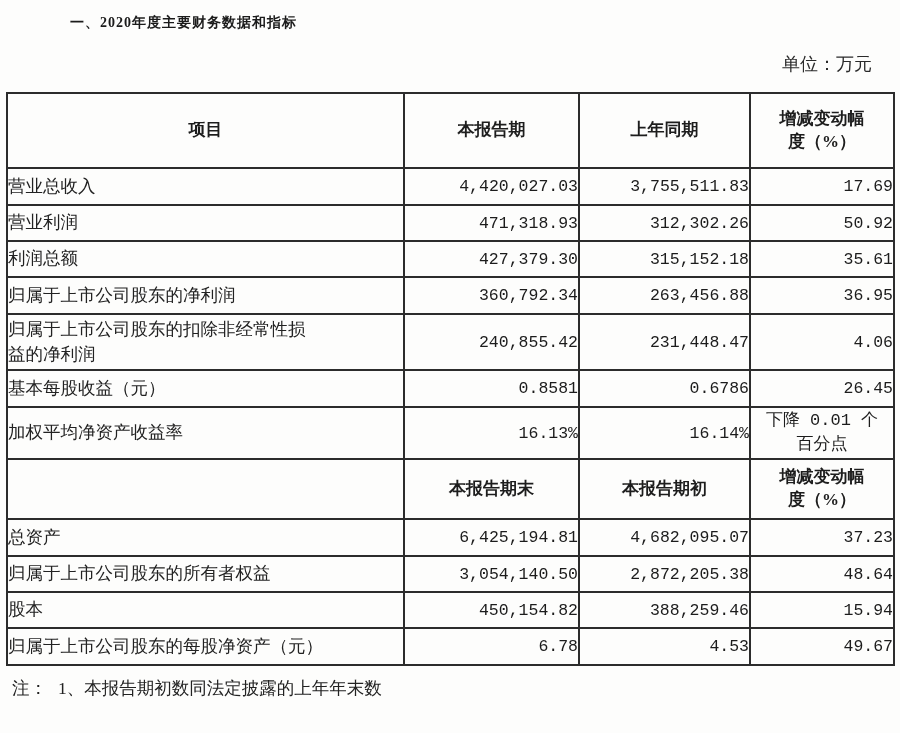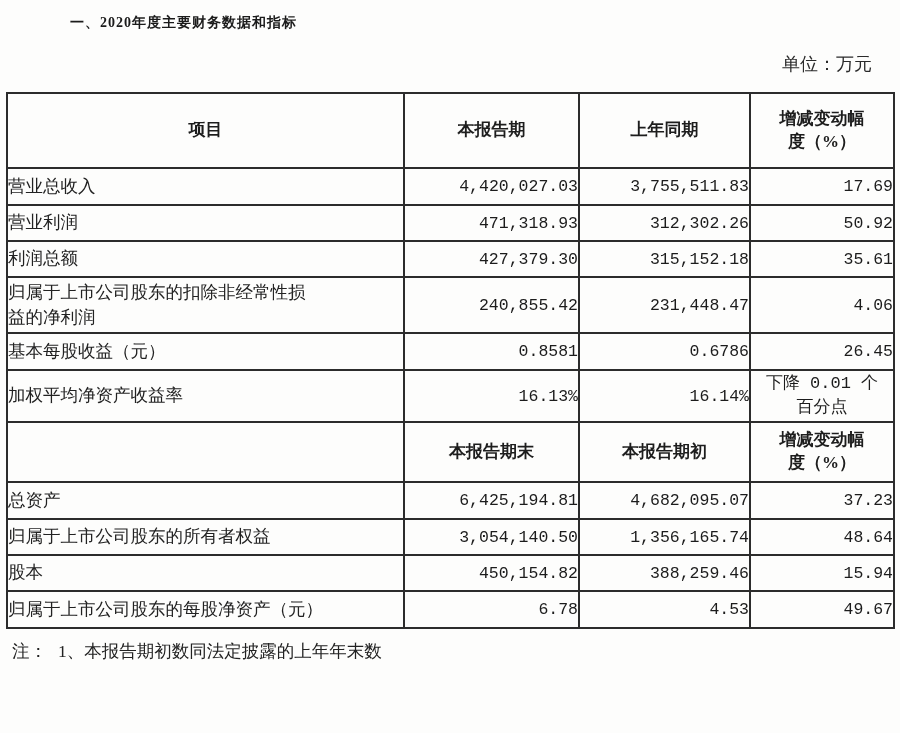--- a/index.html
+++ b/index.html
@@ -133,20 +133,26 @@
       <td class="num">50.92</td>
     </tr>
 
     <tr class="h-row">
       <td class="label">利润总额</td>
       <td class="num">427,379.30</td>
       <td class="num">315,152.18</td>
       <td class="num">35.61</td>
     </tr>
 
+    <tr class="h-row-lg">
+      <td class="label">归属于上市公司股东的净利润</td>
+      <td class="num">360,792.34</td>
+      <td class="num">263,456.88</td>
+      <td class="num">36.95</td>
+    </tr>
 
     <tr class="h-tall">
       <td class="label">归属于上市公司股东的扣除非经常性损
 益的净利润</td>
       <td class="num">240,855.42</td>
       <td class="num">231,448.47</td>
       <td class="num">4.06</td>
     </tr>
 
     <tr class="h-row-lg">
@@ -175,21 +181,21 @@
     <tr class="h-row-lg">
       <td class="label">总资产</td>
       <td class="num">6,425,194.81</td>
       <td class="num">4,682,095.07</td>
       <td class="num">37.23</td>
     </tr>
 
     <tr class="h-row">
       <td class="label">归属于上市公司股东的所有者权益</td>
       <td class="num">3,054,140.50</td>
-      <td class="num">1,356,165.74</td>
+      <td class="num">2,872,205.38</td>
       <td class="num">48.64</td>
     </tr>
 
     <tr class="h-row">
       <td class="label">股本</td>
       <td class="num">450,154.82</td>
       <td class="num">388,259.46</td>
       <td class="num">15.94</td>
     </tr>
 

